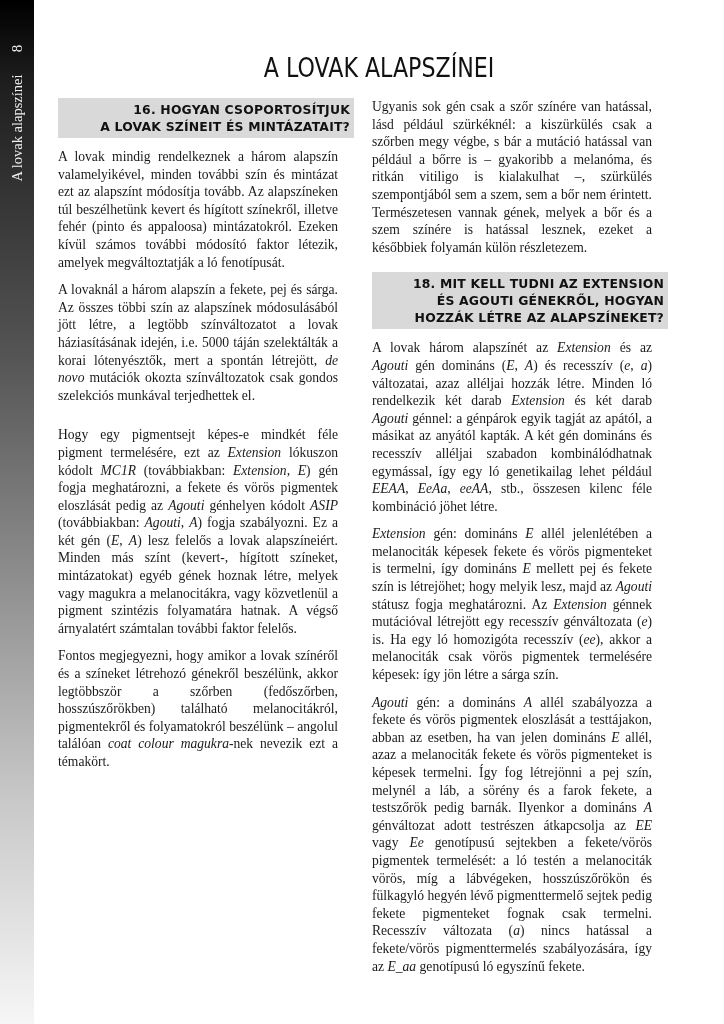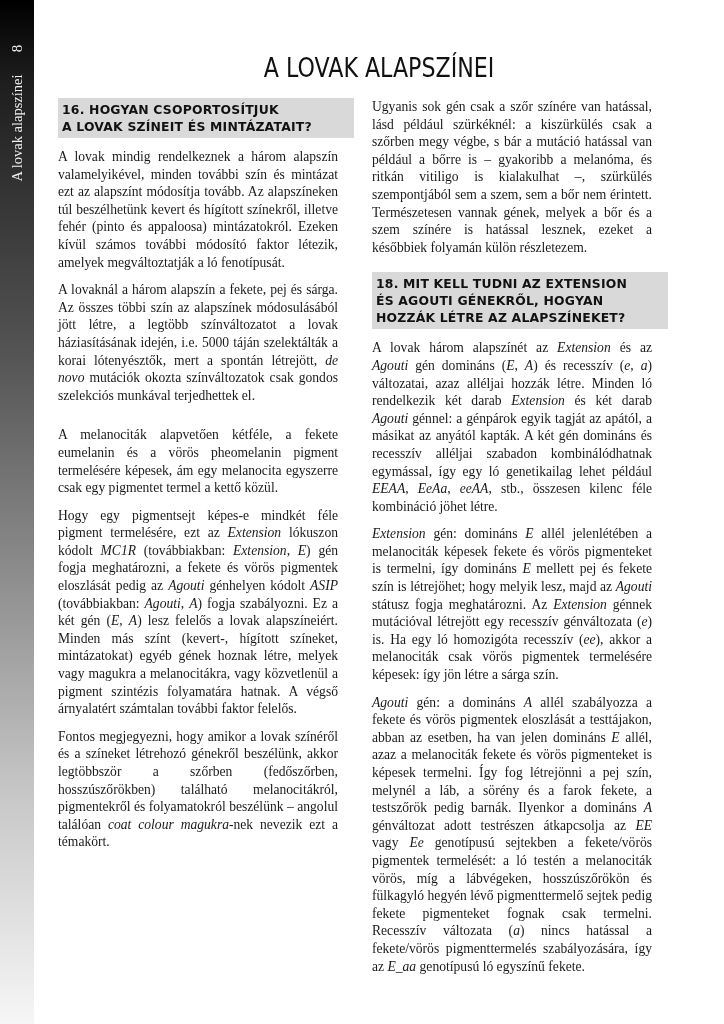--- a/index.html
+++ b/index.html
@@ -10,21 +10,21 @@
   .side-page { position:absolute; left:0; top:40px; width:34px; text-align:center; color:#eee;
                font-size:15px; transform:rotate(-90deg); transform-origin:center; }
   .side-title { position:absolute; left:17px; top:128px; color:#f0f0f0; font-size:14.5px; white-space:nowrap;
                 transform:translate(-50%,-50%) rotate(-90deg); }
   .page-title { position:absolute; left:34px; right:0; top:34px; text-align:center;
                 font-family:"DejaVu Sans", sans-serif; font-weight:normal; font-size:27px; letter-spacing:0px;
                 transform:scaleX(0.82); transform-origin:center; color:#111; }
   .col { position:absolute; top:98px; width:296px; font-size:13.6px; line-height:17.6px; text-align:justify; hyphens:none; }
   .col-left { left:58px; }
   .col-right { left:372px; }
-  .qbox { background:#d9d9d9; text-align:left; font-family:"DejaVu Sans", sans-serif; font-weight:bold;
+  .qbox { background:#d9d9d9; text-align:right; font-family:"DejaVu Sans", sans-serif; font-weight:bold;
           font-size:12.4px; line-height:17px; padding:3px 4px 3px; margin:0 0 10px 0; color:#111; letter-spacing:0.2px; }
   .qbox span { display:block; }
   p { margin:0 16px 10px 0; }
   i { font-style:italic; }
   .gap { height:12px; }
 </style>
 </head>
 <body>
 
 <div class="sidebar">
@@ -35,21 +35,20 @@
 <h1 class="page-title">A LOVAK ALAPSZÍNEI</h1>
 
 <div class="col col-left">
   <div class="qbox">
     <span>16. HOGYAN CSOPORTOSÍTJUK</span>
     <span>A LOVAK SZÍNEIT ÉS MINTÁZATAIT?</span>
   </div>
   <p>A lovak mindig rendelkeznek a három alapszín valamelyikével, minden további szín és mintázat ezt az alapszínt módosítja tovább. Az alapszíneken túl beszélhetünk kevert és hígított színekről, illetve fehér (pinto és appaloosa) mintázatokról. Ezeken kívül számos további módosító faktor létezik, amelyek megváltoztatják a ló fenotípusát.</p>
   <p><span>A lovaknál a három alapszín a fekete, pej és sárga. Az összes többi szín az alapszínek módosulásából jött létre, a legtöbb színváltozatot a lovak háziasításának idején, i.e. 5000 táján szelektálták a korai lótenyésztők, mert a spontán létrejött, </span><i>de novo</i><span> mutációk okozta színváltozatok csak gondos szelekciós munkával terjedhettek el.</span></p>
   <div class="gap"></div>
-  <p>A melanociták alapvetően kétféle, a fekete eumelanin és a vörös pheomelanin pigment termelésére képesek, ám egy melanocita egyszerre csak egy pigmentet termel a kettő közül.</p>
   <p><span>Hogy egy pigmentsejt képes-e mindkét féle pigment termelésére, ezt az </span><i>Extension</i><span> lókuszon kódolt </span><i>MC1R</i><span> (továbbiakban: </span><i>Extension</i><span>, </span><i>E</i><span>) gén fogja meghatározni, a fekete és vörös pigmentek eloszlását pedig az </span><i>Agouti</i><span> génhelyen kódolt </span><i>ASIP</i><span> (továbbiakban: </span><i>Agouti</i><span>, </span><i>A</i><span>) fogja szabályozni. Ez a két gén (</span><i>E</i><span>, </span><i>A</i><span>) lesz felelős a lovak alapszíneiért. Minden más színt (kevert-, hígított színeket, mintázatokat) egyéb gének hoznak létre, melyek vagy magukra a melanocitákra, vagy közvetlenül a pigment szintézis folyamatára hatnak. A végső árnyalatért számtalan további faktor felelős.</span></p>
   <p><span>Fontos megjegyezni, hogy amikor a lovak színéről és a színeket létrehozó génekről beszélünk, akkor legtöbbször a szőrben (fedőszőrben, hosszúszőrökben) található melanocitákról, pigmentekről és folyamatokról beszélünk – angolul találóan </span><i>coat colour magukra</i><span>-nek nevezik ezt a témakört.</span></p>
 </div>
 
 <div class="col col-right">
   <p>Ugyanis sok gén csak a szőr színére van hatással, lásd például szürkéknél: a kiszürkülés csak a szőrben megy végbe, s bár a mutáció hatással van például a bőrre is – gyakoribb a melanóma, és ritkán vitiligo is kialakulhat –, szürkülés szempontjából sem a szem, sem a bőr nem érintett. Természetesen vannak gének, melyek a bőr és a szem színére is hatással lesznek, ezeket a későbbiek folyamán külön részletezem.</p>
   <div class="gap" style="height:6px"></div>
   <div class="qbox">
     <span>18. MIT KELL TUDNI AZ EXTENSION</span>
     <span>ÉS AGOUTI GÉNEKRŐL, HOGYAN</span>

